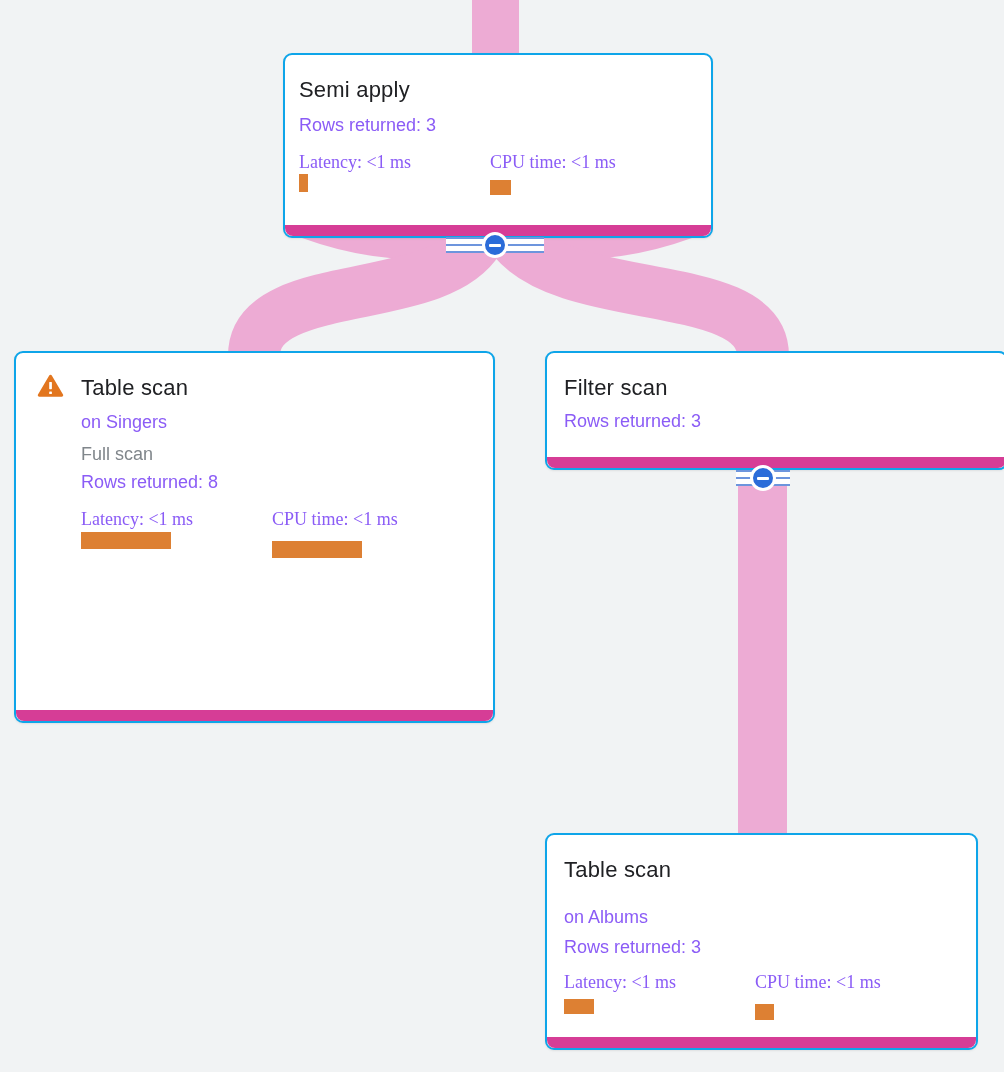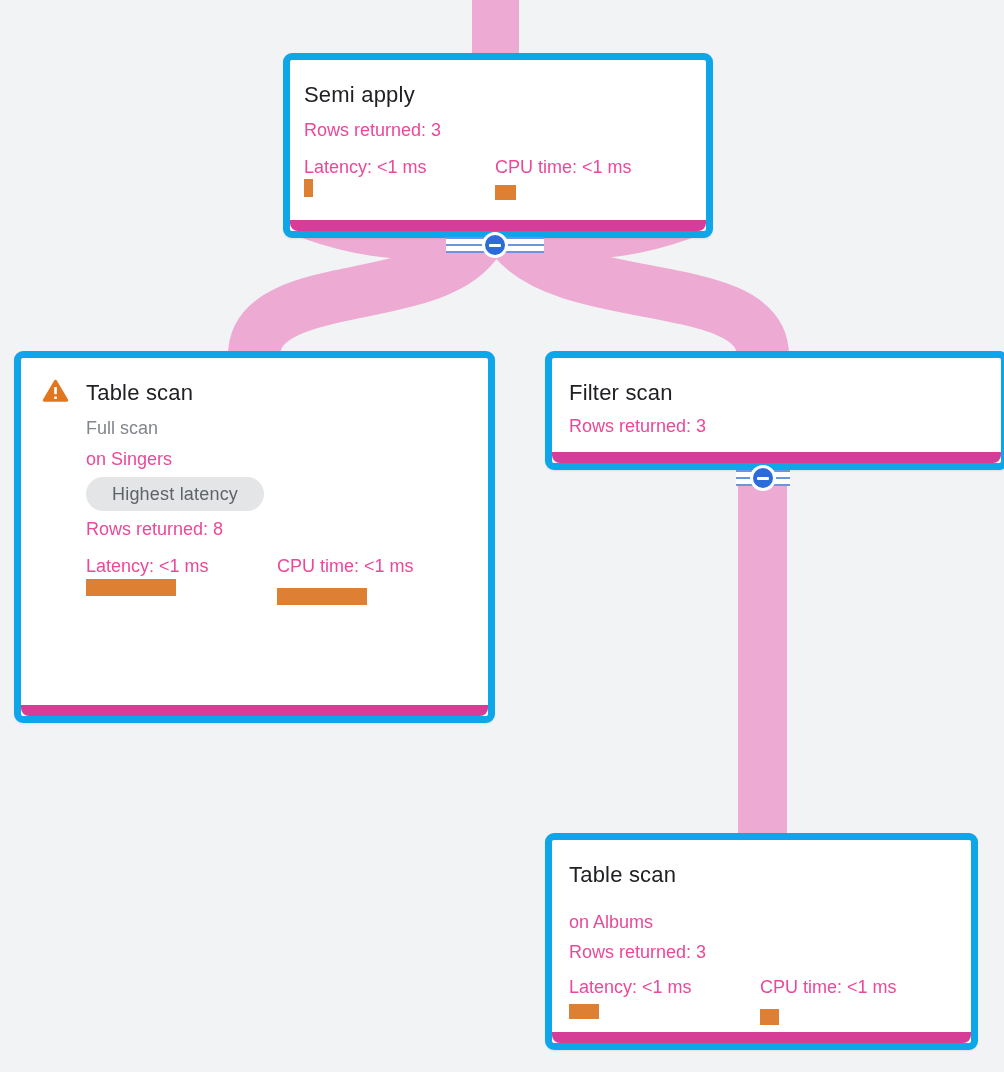--- a/index.html
+++ b/index.html
@@ -7,39 +7,39 @@
     width:1004px;height:1072px;position:relative;overflow:hidden;
     background:#f1f3f4;
     font-family:"Liberation Sans","DejaVu Sans",sans-serif;
     color:#202124;
   }
   
   #edges{position:absolute;left:0;top:0;z-index:0;}
   
   .card{
     position:absolute;z-index:1;background:#fff;
-    border:7px solid #0ea5e9;border-radius:9px;
+    border:2px solid #0ea5e9;border-radius:9px;
     box-shadow:0 1px 2px rgba(60,64,67,.10);
     box-sizing:border-box;
   }
   .node-bar{
     position:absolute;left:0;right:0;bottom:0;height:11px;
     background:#d63d96;border-radius:0 0 8px 8px;
   }
   .card .content{position:relative;height:100%;box-sizing:border-box;}
   .title{font-size:22px;font-weight:500;line-height:30px;letter-spacing:.2px;color:#202124;}
-  .line{font-size:18px;line-height:24px;color:#ec4899;}
+  .line{font-size:18px;line-height:24px;color:#8b5cf6;}
   .muted{color:#80868b;}
   .chip{
     display:inline-block;background:#e4e5e7;color:#5f6368;
     font-size:18px;line-height:34px;height:34px;border-radius:17px;
     padding:0 26px;letter-spacing:.2px;margin-bottom:8px;
   }
   .chips{display:flex;flex-direction:column;align-items:flex-start;margin-top:6px;}
-  .metrics{display:flex;}
+  .metrics{display:flex;font-family:Liberation Serif, serif;}
   .metric{width:191px;}
   .metric .mbar{background:#dd8033;}
   .warn{position:absolute;left:21px;top:21px;width:27px;height:24px;}
   
   .collapse{position:absolute;z-index:2;height:18px;}
   .collapse .lines{
     position:absolute;left:0;right:0;top:1px;height:16px;
     background:#fff;
     background-image:repeating-linear-gradient(180deg,#6d95dd 0,#6d95dd 2px,#fff 2px,#fff 7px);
   }
@@ -93,24 +93,23 @@
 </div>
 
 <div class="card" style="left:14px;top:351px;width:481px;height:372px;">
   <svg class="warn" viewBox="0 0 27 24">
     <path d="M12.2 1.6 L1.0 20.6 a1.5 1.5 0 0 0 1.3 2.2 h22.4 a1.5 1.5 0 0 0 1.3 -2.2 L14.8 1.6 a1.5 1.5 0 0 0 -2.6 0 Z" fill="#e2761f"></path>
     <rect x="12.2" y="8" width="2.7" height="7.2" rx="0.6" fill="#ffffff"></rect>
     <rect x="12.2" y="17.4" width="2.7" height="2.7" rx="0.6" fill="#ffffff"></rect>
   </svg>
   <div class="content" style="padding:20px 16px 0 65px;">
     <div class="title">Table scan</div>
+    <div class="line" style="margin-top:7px;">on Singers</div>
     <div class="line muted" style="margin-top:8px;">Full scan</div>
-    <div class="line" style="margin-top:7px;">on Singers</div>
     <div class="chips">
-      <span class="chip">Highest latency</span>
     </div>
     <div class="line" style="margin-top:-2px;">Rows returned: 8</div>
     <div class="metrics" style="margin-top:13px;">
       <div class="metric">
         <div class="line">Latency: &lt;1 ms</div>
         <div class="mbar" style="width: 90px; height: 17px; margin-top: 1px;"></div>
       </div>
       <div class="metric">
         <div class="line">CPU time: &lt;1 ms</div>
         <div class="mbar" style="width: 90px; height: 17px; margin-top: 10px;"></div>

